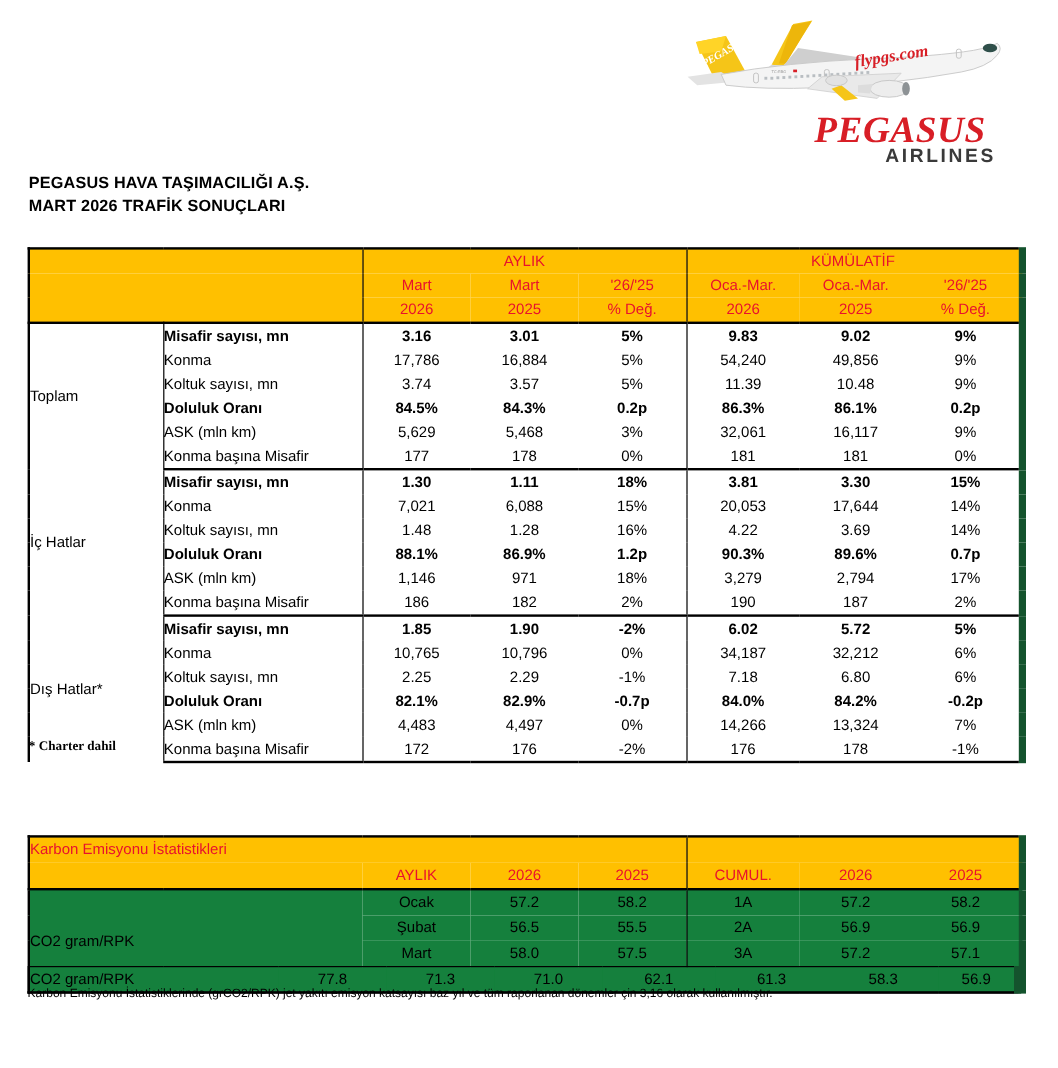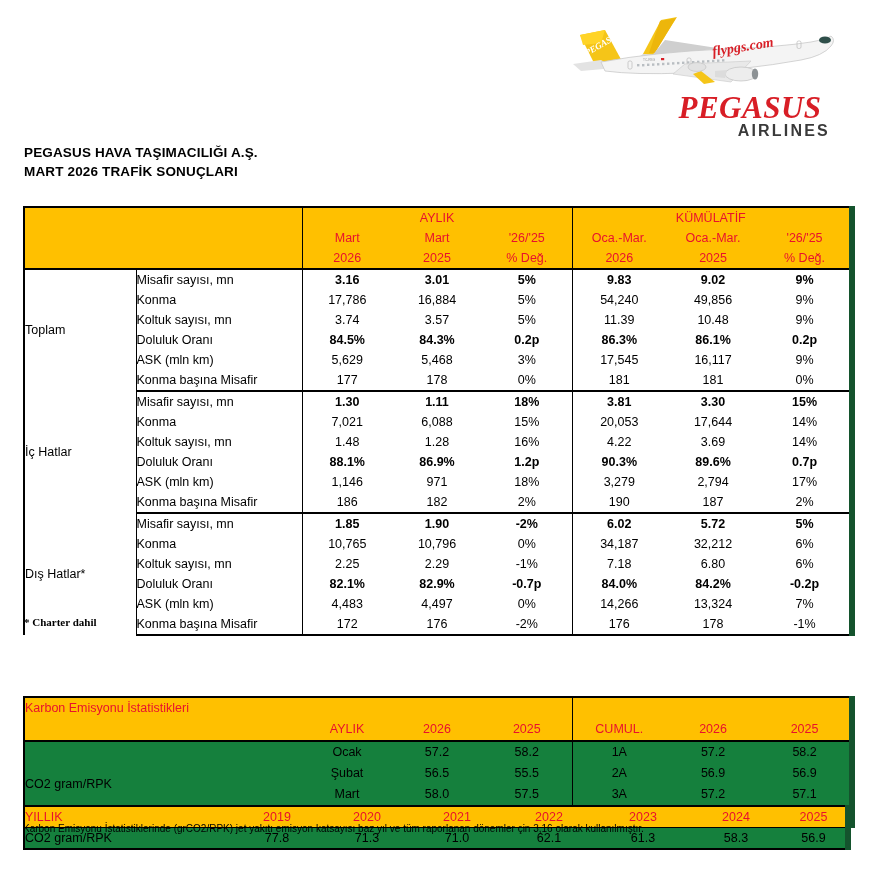--- a/index.html
+++ b/index.html
@@ -121,21 +121,21 @@
     font-size: 13px;
     padding-left: 6px;
     text-align: left;
     vertical-align: middle;
   }
   .metric {
     text-align: left;
     padding-left: 6px;
     font-size: 12.5px;
   }
-  .metric.bold { font-weight: normal; }
+  .metric.bold { font-weight: bold; }
   .num {
     text-align: center;
     font-size: 12.5px;
   }
   .num.bold { font-weight: bold; }
 
   .footnote-charter {
     position: absolute;
     left: 24px;
     top: 616px;
@@ -327,21 +327,21 @@
         <td class="num bold b-r ">0.2p</td>
         <td class="num bold  ">86.3%</td>
         <td class="num bold  ">86.1%</td>
         <td class="num bold b-r2 ">0.2p</td>
       </tr>
       <tr>
         <td class="metric  b-r ">ASK (mln km)</td>
         <td class="num   ">5,629</td>
         <td class="num   ">5,468</td>
         <td class="num  b-r ">3%</td>
-        <td class="num   ">17,545</td>
+        <td class="num   ">32,061</td>
         <td class="num   ">16,117</td>
         <td class="num  b-r2 ">9%</td>
       </tr>
       <tr>
         <td class="metric  b-r b-b2">Konma başına Misafir</td>
         <td class="num   b-b2">177</td>
         <td class="num   b-b2">178</td>
         <td class="num  b-r b-b2">0%</td>
         <td class="num   b-b2">181</td>
         <td class="num   b-b2">181</td>
@@ -529,30 +529,20 @@
       <col style="width:96px">
     <col style="width:90px">
       <col style="width:90px">
       <col style="width:90px">
     <col style="width:94px">
       <col style="width:94px">
       <col style="width:92px">
   </colgroup>
   <tbody id="yearly-body">
       <tr>
-        <td colspan="2" class="carbon-title b-l2 b-t2">YILLIK</td>
-        <td class="hdr b-t2 ">2019</td>
-        <td class="hdr b-t2 ">2020</td>
-        <td class="hdr b-t2 ">2021</td>
-        <td class="hdr b-t2 ">2022</td>
-        <td class="hdr b-t2 ">2023</td>
-        <td class="hdr b-t2 ">2024</td>
-        <td class="hdr b-t2 b-r2">2025</td>
-      </tr>
-      <tr>
         <td colspan="2" class="carbon-row-label white-cell b-l2 b-b2 b-t">CO2 gram/RPK</td>
         <td class="num white-cell b-b2 b-t ">77.8</td>
         <td class="num white-cell b-b2 b-t ">71.3</td>
         <td class="num white-cell b-b2 b-t ">71.0</td>
         <td class="num white-cell b-b2 b-t ">62.1</td>
         <td class="num white-cell b-b2 b-t ">61.3</td>
         <td class="num white-cell b-b2 b-t ">58.3</td>
         <td class="num white-cell b-b2 b-t b-r2">56.9</td>
       </tr>
     </tbody>

